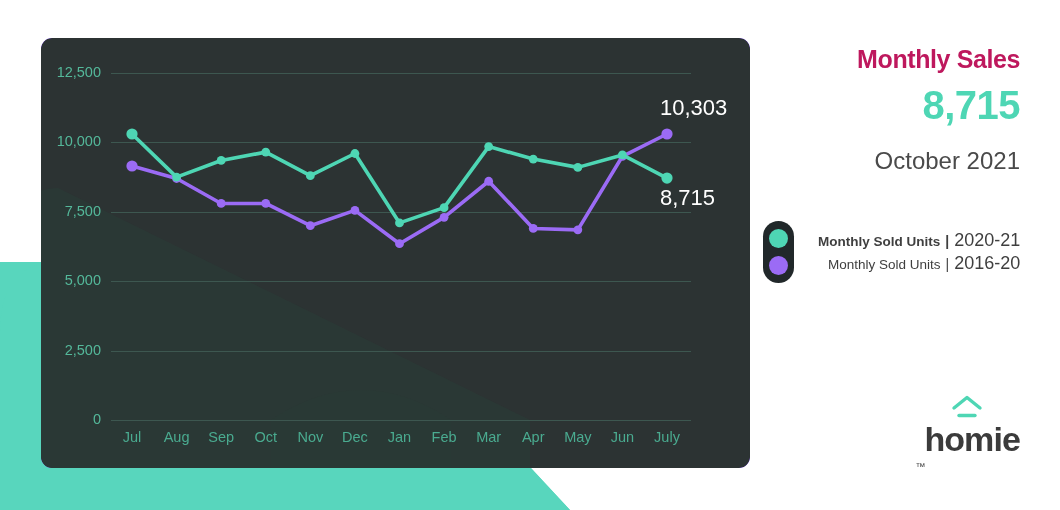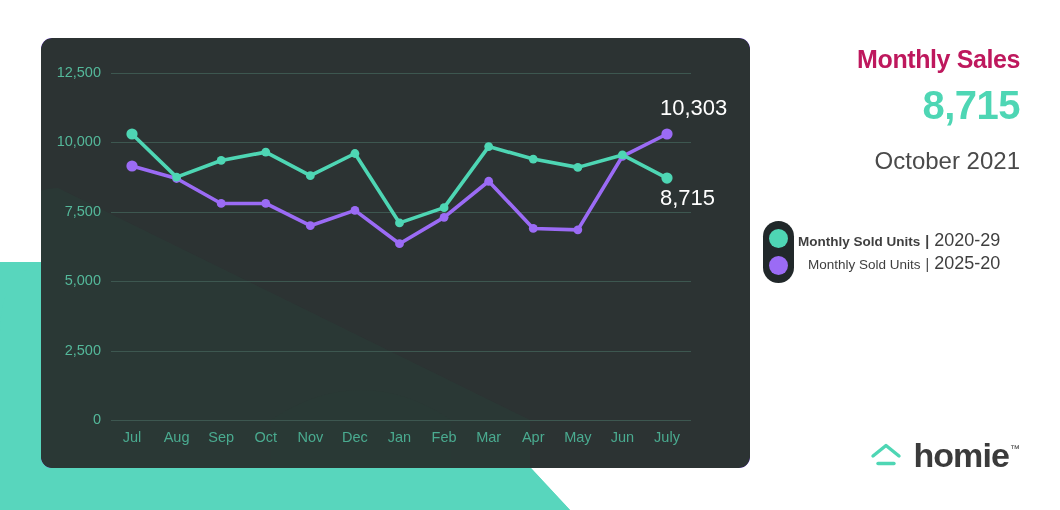--- a/index.html
+++ b/index.html
@@ -132,21 +132,21 @@
   }
   .legend-dot {
     width: 19px;
     height: 19px;
     border-radius: 50%;
   }
   .legend-dot.teal { background: #4ed6b4; }
   .legend-dot.purple { background: #9b6bf5; }
 
   #legend-rows {
-    margin-left: 4px;
+    margin-left: 24px;
     display: flex;
     flex-direction: column;
     justify-content: center;
   }
   .legend-row {
     display: flex;
     align-items: baseline;
     justify-content: flex-end;
     white-space: nowrap;
     line-height: 1.28;
@@ -167,20 +167,21 @@
     color: #3f3f3f;
   }
 
   
   #logo {
     position: absolute;
     right: 40px;
     bottom: 38px;
     display: flex;
     align-items: center;
+    flex-direction: column;
   }
   #logo-mark { flex: none; }
   #logo-wordmark {
     font-size: 34px;
     font-weight: bold;
     color: #3b3b3b;
     letter-spacing: -0.9px;
     margin-left: 10px;
     line-height: 1;
   }
@@ -302,26 +303,26 @@
 
   <div id="legend">
     <div id="legend-swatch-pill">
       <span class="legend-dot teal"></span>
       <span class="legend-dot purple"></span>
     </div>
     <div id="legend-rows">
       <div class="legend-row primary">
         <span class="legend-name">Monthly Sold Units</span>
         <span class="legend-sep">|</span>
-        <span class="legend-period">2020-29</span>
+        <span class="legend-period">2020-21</span>
       </div>
       <div class="legend-row">
         <span class="legend-name">Monthly Sold Units</span>
         <span class="legend-sep">|</span>
-        <span class="legend-period">2025-20</span>
+        <span class="legend-period">2016-20</span>
       </div>
     </div>
   </div>
 
   <div id="logo">
     <svg id="logo-mark" width="34" height="30" viewBox="0 0 34 30" aria-hidden="true">
       <path d="M4 16 L17 5.5 L30 16" fill="none" stroke="#4ed6b4" stroke-width="3.4" stroke-linecap="round" stroke-linejoin="round"></path>
       <line x1="9" y1="23.5" x2="25" y2="23.5" stroke="#4ed6b4" stroke-width="3.4" stroke-linecap="round"></line>
     </svg>
     <span id="logo-wordmark">homie</span>

